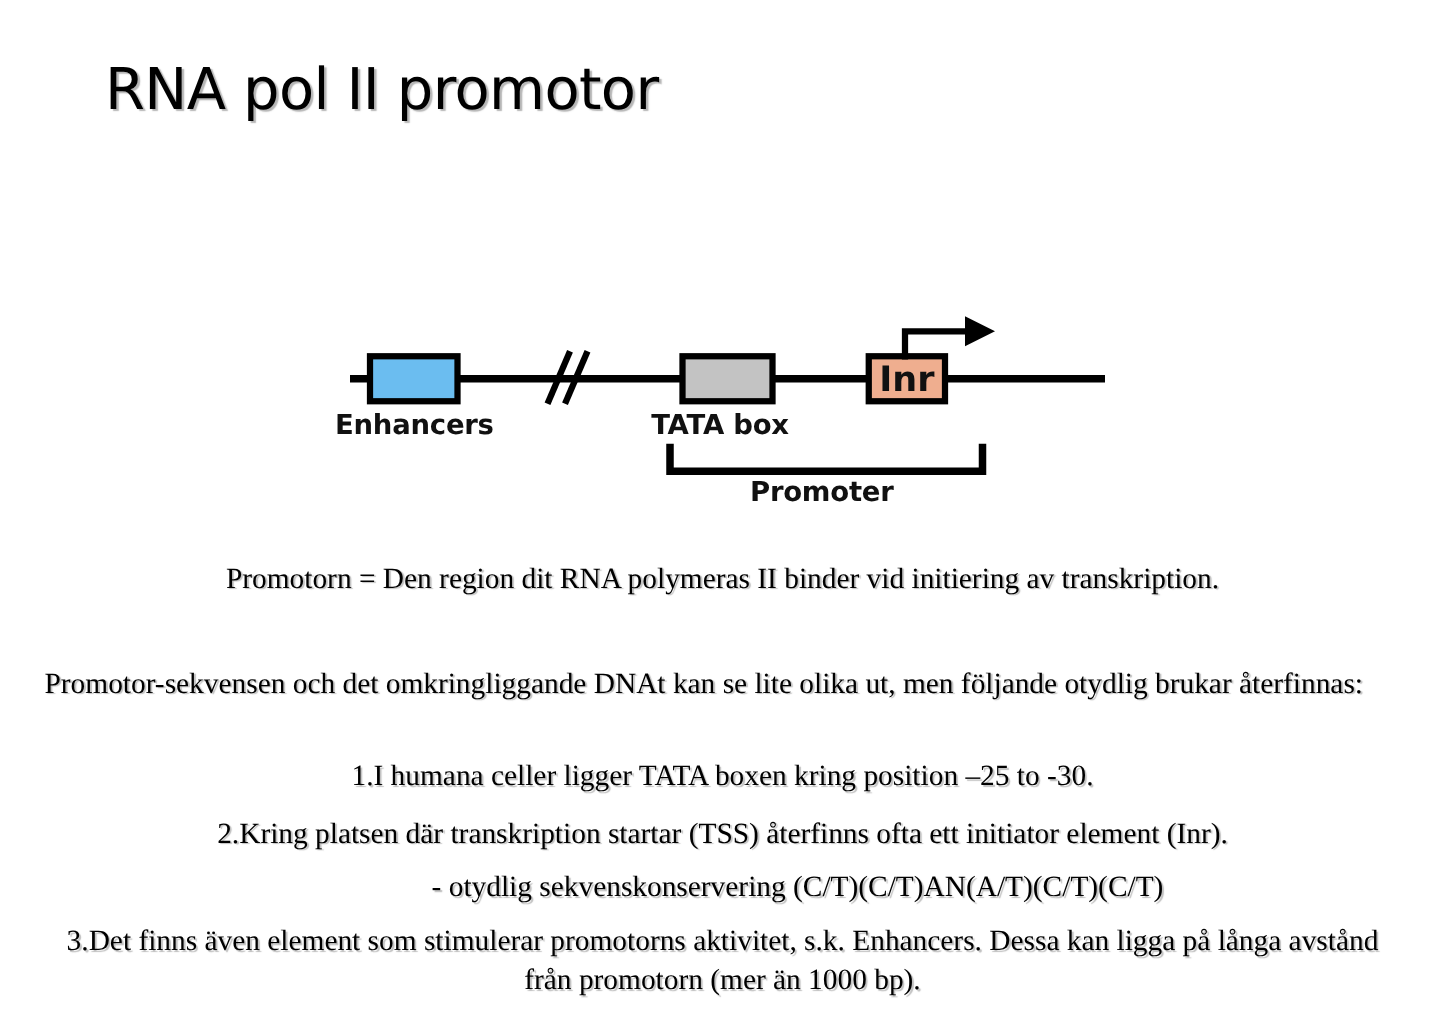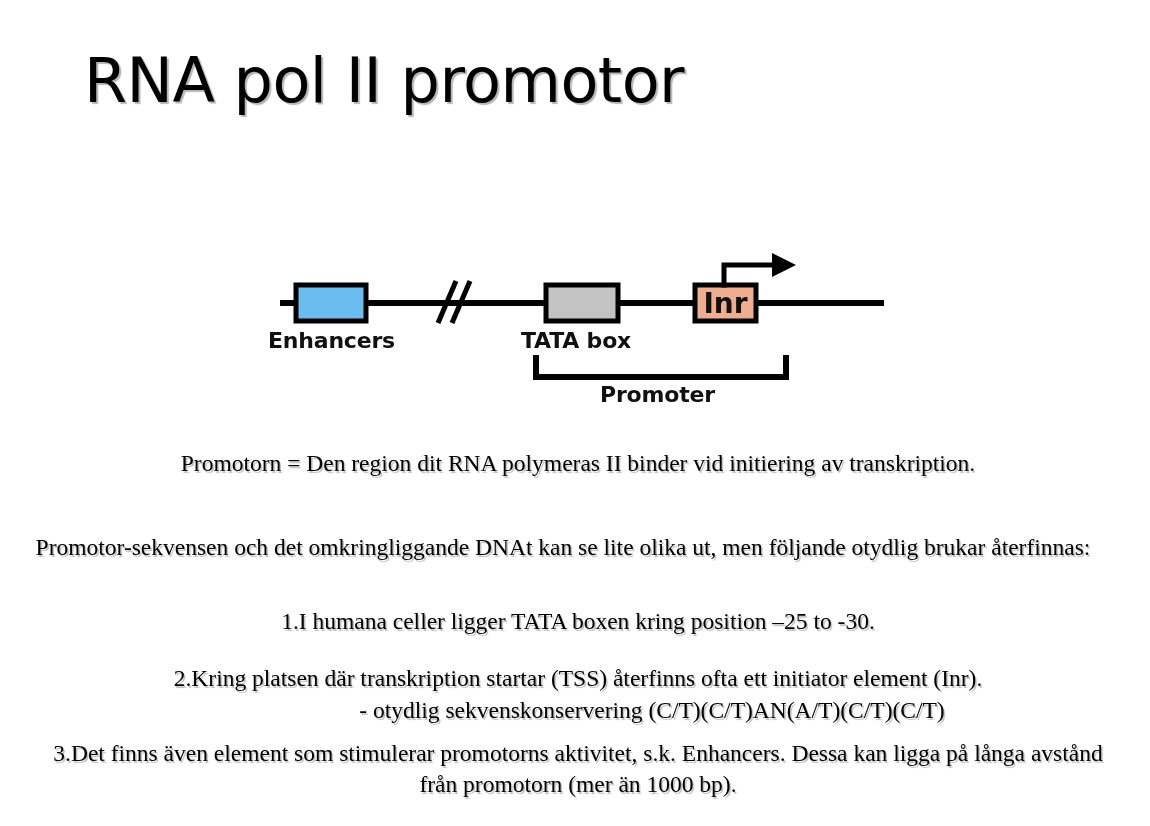--- a/index.html
+++ b/index.html
@@ -15,21 +15,21 @@
     font-family: "Liberation Serif", "DejaVu Serif", serif;
     color: #000000;
   }
 
   
   #slide-title {
     position: absolute;
     left: 84px;
     top: 44px;
     font-family: "DejaVu Sans", "Liberation Sans", sans-serif;
-    font-size: 62px;
+    font-size: 46px;
     font-weight: 400;
     letter-spacing: -0.5px;
     color: #000000;
     text-shadow: 2px 2px 1px rgba(120,120,120,0.55);
     white-space: nowrap;
   }
 
   
   #figure {
     position: absolute;
@@ -93,22 +93,22 @@
     font-family: "Liberation Serif", "DejaVu Serif", serif;
     font-size: 23.5px;
     line-height: 1.32;
     color: #000000;
     text-shadow: 1.5px 1.5px 0.8px rgba(140,140,140,0.55);
   }
   .para { margin: 0; text-align: center; }
   #para-def        { position: absolute; top: 8px;   left: 0; width: 1090px; }
   #para-intro      { position: absolute; top: 92px;  left: 0; width: 1060px; }
   #item-1          { position: absolute; top: 166px; left: 0; width: 1090px; }
-  #item-2          { position: absolute; top: 212px; left: 0; width: 1090px; margin-top: 11px; }
-  #item-2-sub      { position: absolute; top: 255px; left: 139px; width: 960px; }
+  #item-2          { position: absolute; top: 212px; left: 0; width: 1090px; }
+  #item-2-sub      { position: absolute; top: 255px; left: 125px; width: 960px; }
   #item-3          { position: absolute; top: 298px; left: 0; width: 1090px; }
 </style>
 </head>
 <body>
 
 <div id="slide-title">RNA pol II promotor</div>
 
 <div id="figure">
 
 

